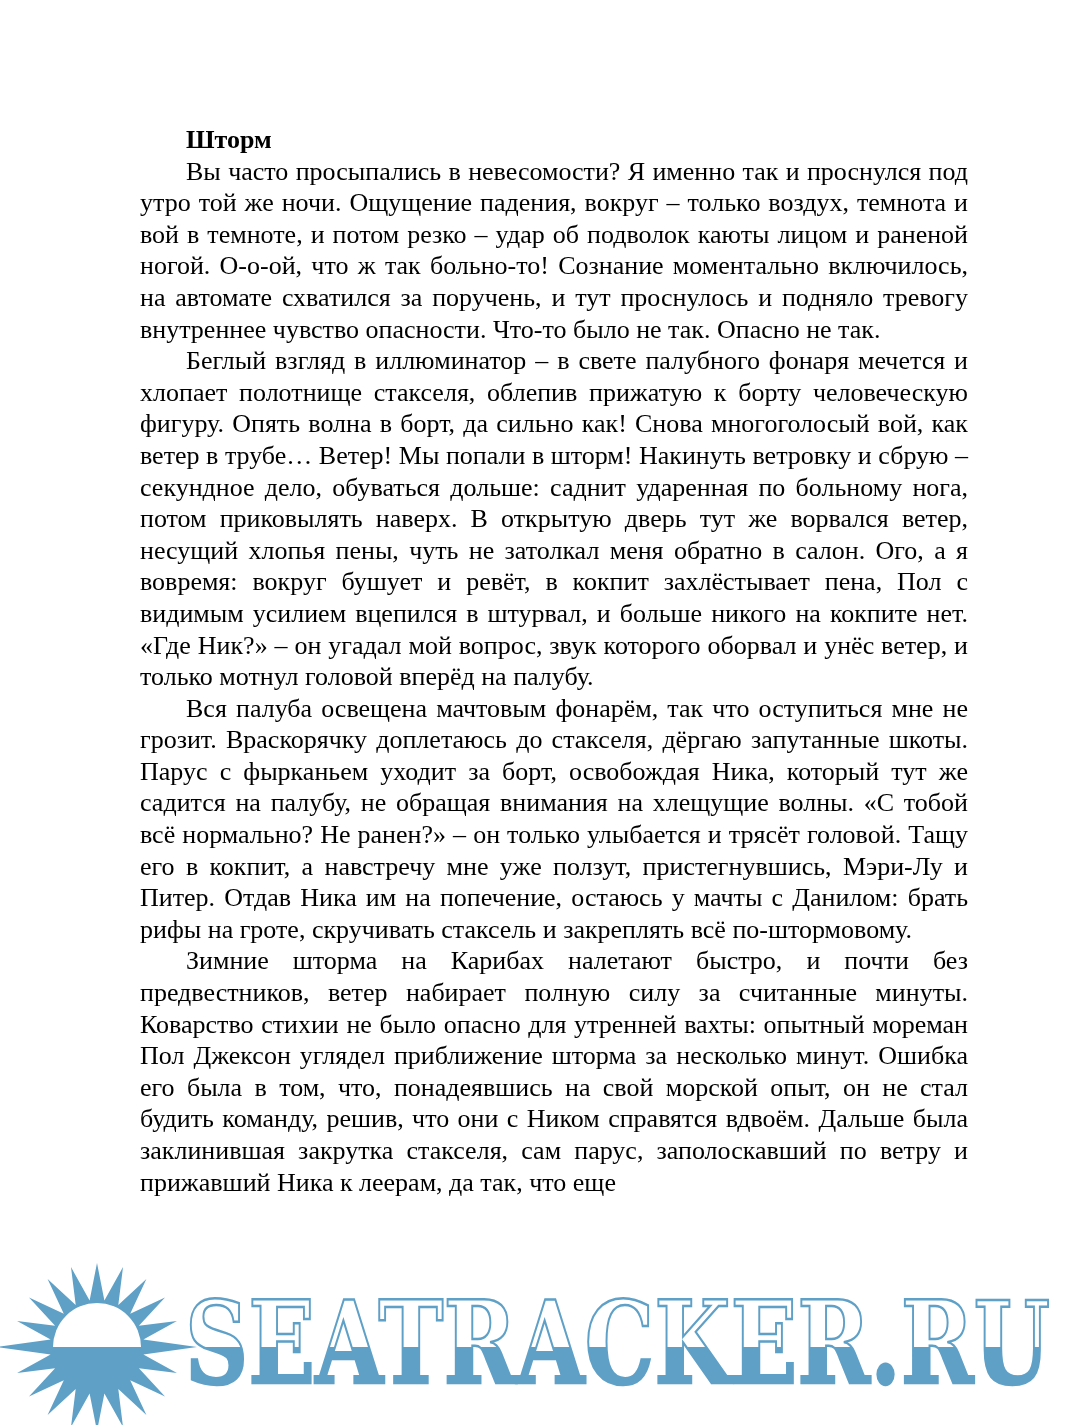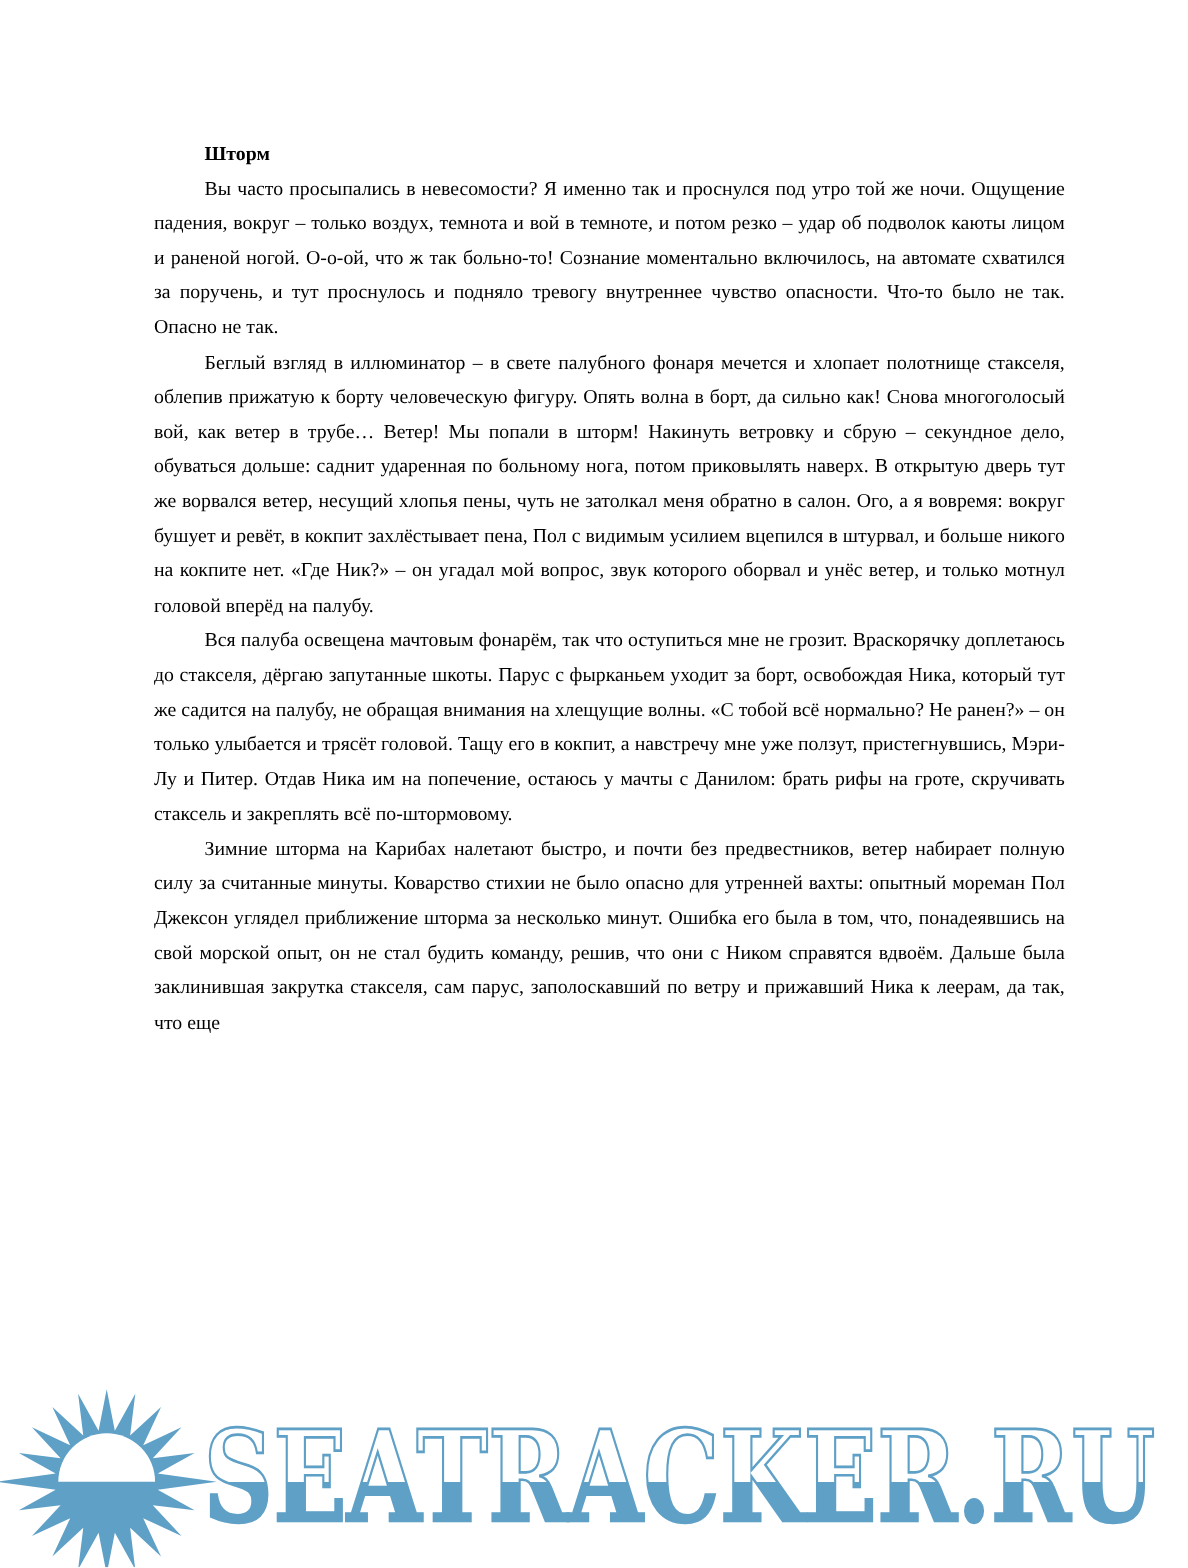--- a/index.html
+++ b/index.html
@@ -10,21 +10,21 @@
     background: #ffffff;
     overflow: hidden;
     font-family: "Liberation Serif", serif;
     color: #000000;
   }
   .text-block {
     position: absolute;
     left: 140px;
     top: 124px;
     width: 828px;
-    font-size: 18px;
+    font-size: 26px;
     line-height: 31.6px;
     text-align: justify;
   }
   .text-block p { margin: 0; text-indent: 46px; }
   .text-block p.doc-title {
     font-weight: bold;
     text-align: left;
   }
   .watermark-svg {
     position: absolute;

